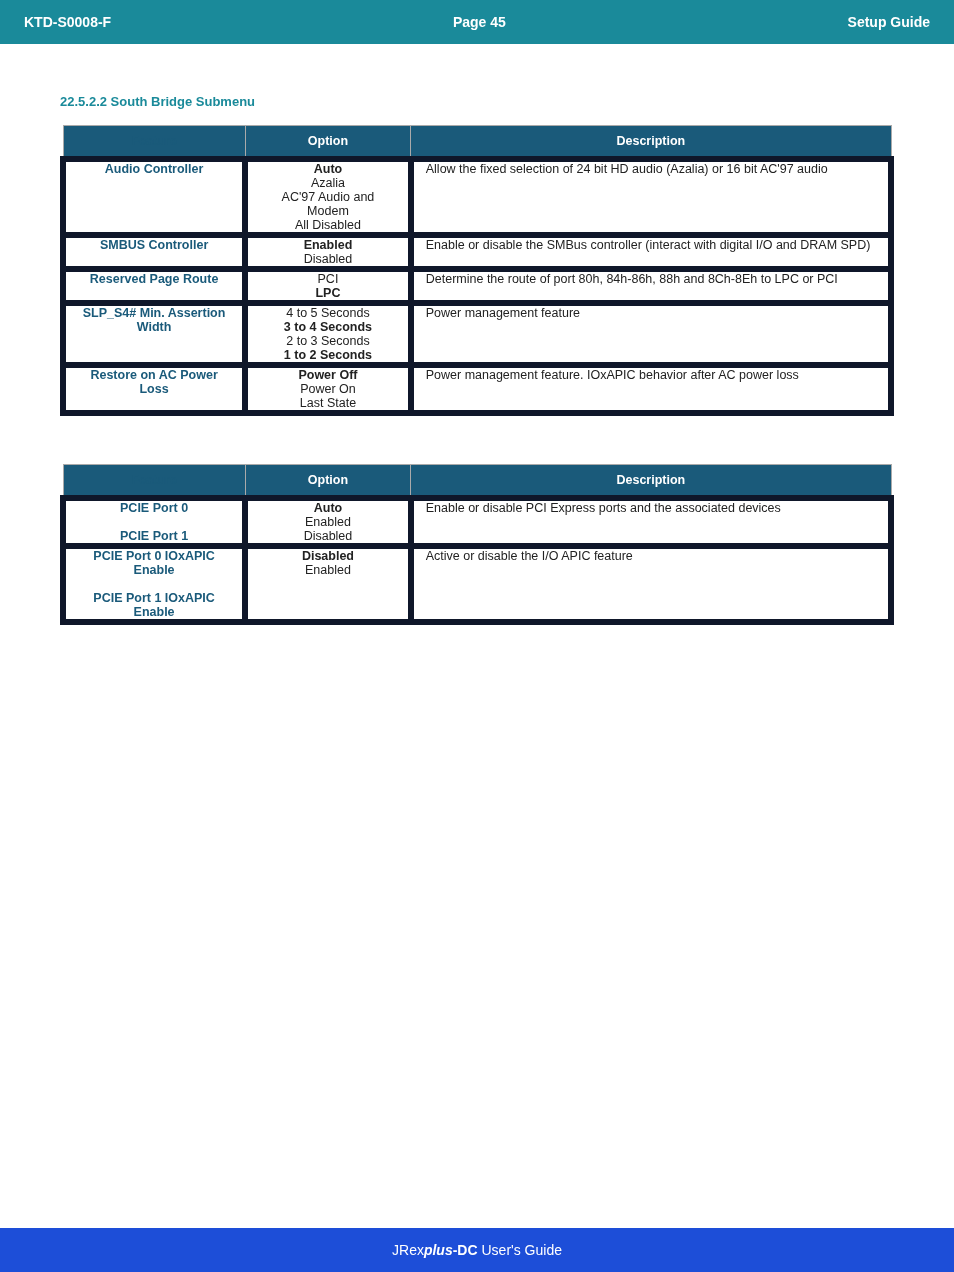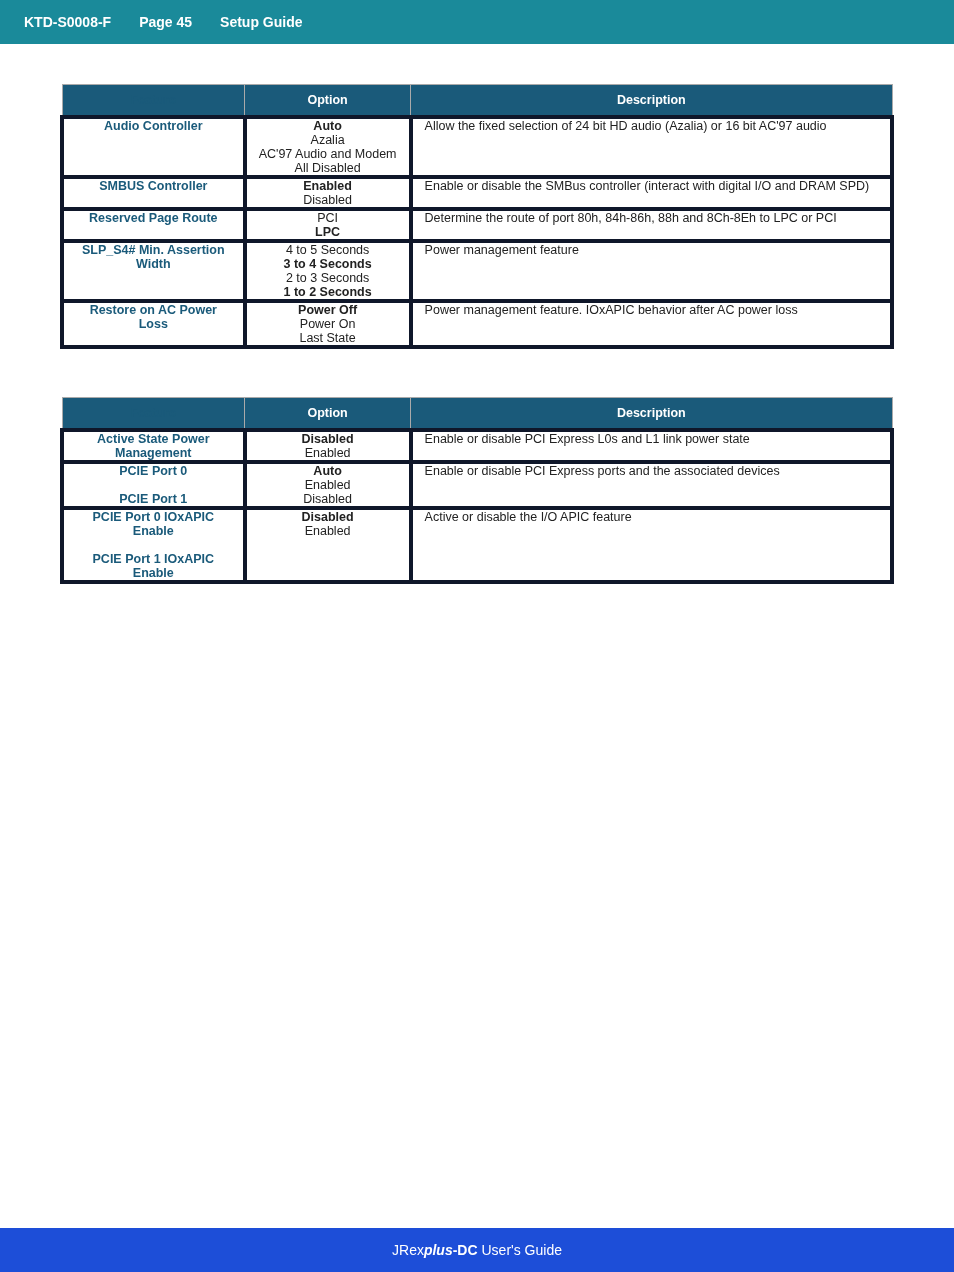--- a/index.html
+++ b/index.html
@@ -11,21 +11,21 @@
       width: 954px;
       min-height: 1272px;
       position: relative;
     }
 
     
     .header {
       background-color: #1a8a9a;
       color: white;
       display: flex;
-      justify-content: flex-start;
+      justify-content: space-between;
       align-items: center;
       padding: 8px 24px;
       height: 44px;
       gap: 28px;
     }
     .header-left, .header-center, .header-right {
       font-size: 14px;
       font-weight: bold;
     }
 
@@ -52,21 +52,21 @@
     }
     .data-table th {
       background-color: #1a5a7a;
       color: white;
       padding: 8px 12px;
       text-align: center;
       font-weight: bold;
       border: 1px solid #aaa;
     }
     .data-table td {
-      border: 4px solid #0f172a;
+      border: 6px solid #0f172a;
       padding: 0 12px;
       vertical-align: top;
     }
     .data-table .col-feature {
       width: 22%;
       text-align: center;
       color: #1a5a7a;
       font-weight: bold;
     }
     .data-table .col-option {
@@ -112,20 +112,21 @@
 
 <div class="header">
   <span class="header-left">KTD-S0008-F</span>
   <span class="header-center">Page 45</span>
   <span class="header-right">Setup Guide</span>
 </div>
 
 <div class="content">
 
   <div>
+    <div class="section-heading">22.5.2.2   South Bridge Submenu</div>
 
     <table class="data-table">
       <thead>
         <tr>
           <th class="col-feature">Feature</th>
           <th class="col-option">Option</th>
           <th class="col-desc">Description</th>
         </tr>
       </thead>
       <tbody id="south-bridge-tbody">
@@ -182,28 +183,20 @@
 
     <table class="data-table">
       <thead>
         <tr>
           <th class="col-feature">Feature</th>
           <th class="col-option">Option</th>
           <th class="col-desc">Description</th>
         </tr>
       </thead>
       <tbody id="pci-express-tbody">
-      <tr>
-            <td class="col-feature">Active State Power Management</td>
-            <td class="col-option">
-              <div style="font-weight: bold;">Disabled</div>
-              <div style="font-weight: normal;">Enabled</div>
-            </td>
-            <td class="col-desc">Enable or disable PCI Express L0s and L1 link power state</td>
-          </tr>
           <tr>
             <td class="col-feature">PCIE Port 0<br><br>PCIE Port 1</td>
             <td class="col-option">
               <div style="font-weight: bold;">Auto</div>
               <div style="font-weight: normal;">Enabled</div>
               <div style="font-weight: normal;">Disabled</div>
             </td>
             <td class="col-desc">Enable or disable PCI Express ports and the associated devices</td>
           </tr>
           <tr>

